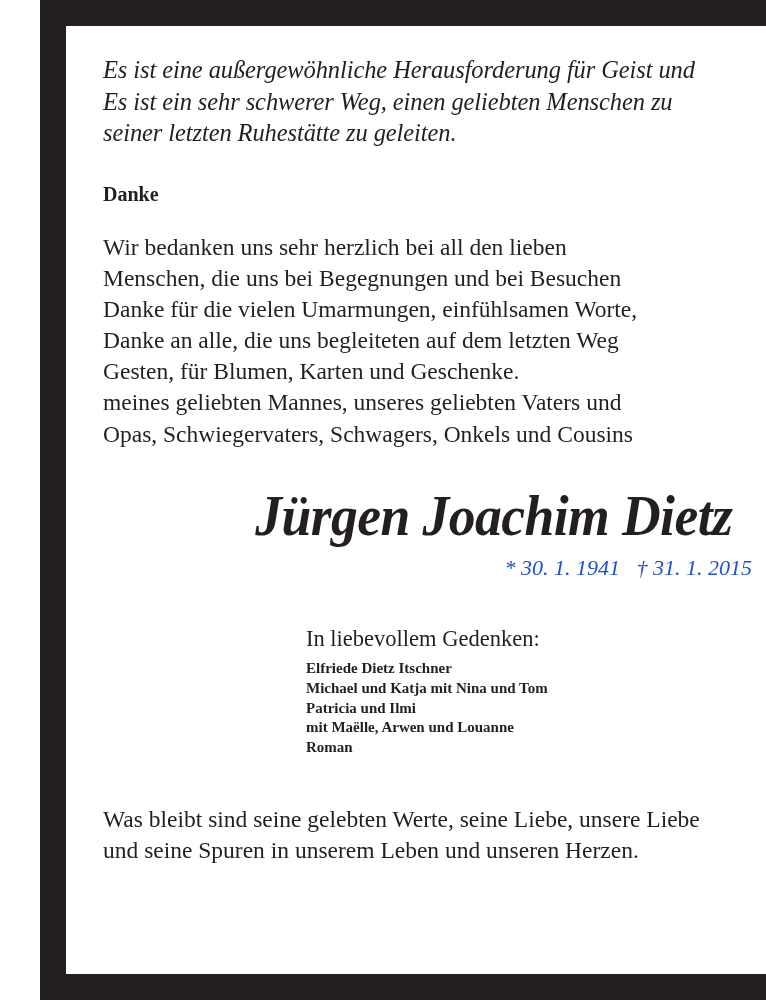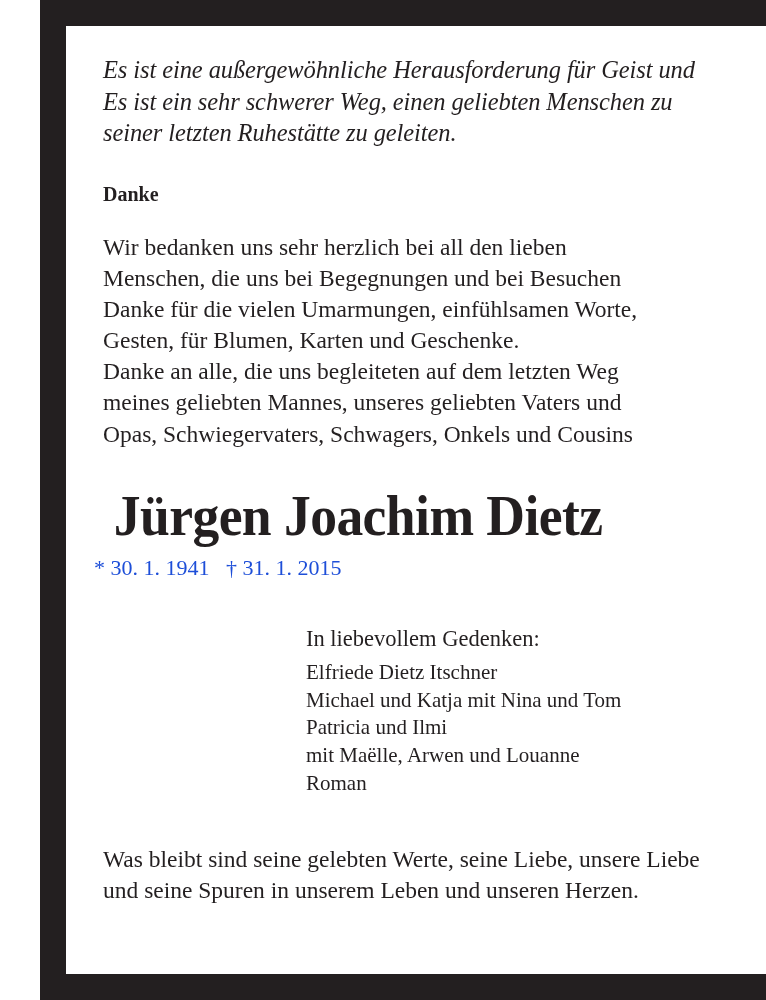--- a/index.html
+++ b/index.html
@@ -65,21 +65,22 @@
     margin: 26px 0 0 9px;
   }
   .thanks-body .line {
     display: block;
     white-space: nowrap;
   }
 
   
   .name-block {
     margin-top: 36px;
-    text-align: left;
+    text-align: right;
+    font-style: italic;
   }
 
   .deceased-name {
     font-family: "Liberation Serif", "DejaVu Serif", serif;
     font-weight: bold;
     font-size: 57px;
     line-height: 1.05;
     color: #231f20;
     letter-spacing: -0.6px;
     transform: scaleX(0.94);
@@ -102,22 +103,22 @@
   }
 
   .mourners-intro {
     font-size: 22.5px;
     line-height: 1.25;
     margin-bottom: 6px;
     white-space: nowrap;
   }
 
   .mourners-list {
-    font-weight: normal;
-    font-size: 21px;
+    font-weight: bold;
+    font-size: 15px;
     line-height: 1.32;
   }
   .mourners-list .line {
     display: block;
     white-space: nowrap;
   }
 
   
   .closing-text {
     font-size: 23.5px;
@@ -141,22 +142,22 @@
       <span class="line">Es ist ein sehr schwerer Weg, einen geliebten Menschen zu</span>
       <span class="line">seiner letzten Ruhestätte zu geleiten.</span>
     </div>
 
     <div class="danke-heading">Danke</div>
 
     <div class="thanks-body">
       <span class="line">Wir bedanken uns sehr herzlich bei all den lieben</span>
       <span class="line">Menschen, die uns bei Begegnungen und bei Besuchen</span>
       <span class="line">Danke für die vielen Umarmungen, einfühlsamen Worte,</span>
+      <span class="line">Danke an alle, die uns begleiteten auf dem letzten Weg</span>
       <span class="line">Gesten, für Blumen, Karten und Geschenke.</span>
-      <span class="line">Danke an alle, die uns begleiteten auf dem letzten Weg</span>
       <span class="line">meines geliebten Mannes, unseres geliebten Vaters und</span>
       <span class="line">Opas, Schwiegervaters, Schwagers, Onkels und Cousins</span>
     </div>
 
     <div class="name-block">
       <div class="deceased-name">Jürgen Joachim Dietz</div>
       <div class="life-dates">* 30. 1. 1941   † 31. 1. 2015</div>
     </div>
 
     <div class="mourners">

